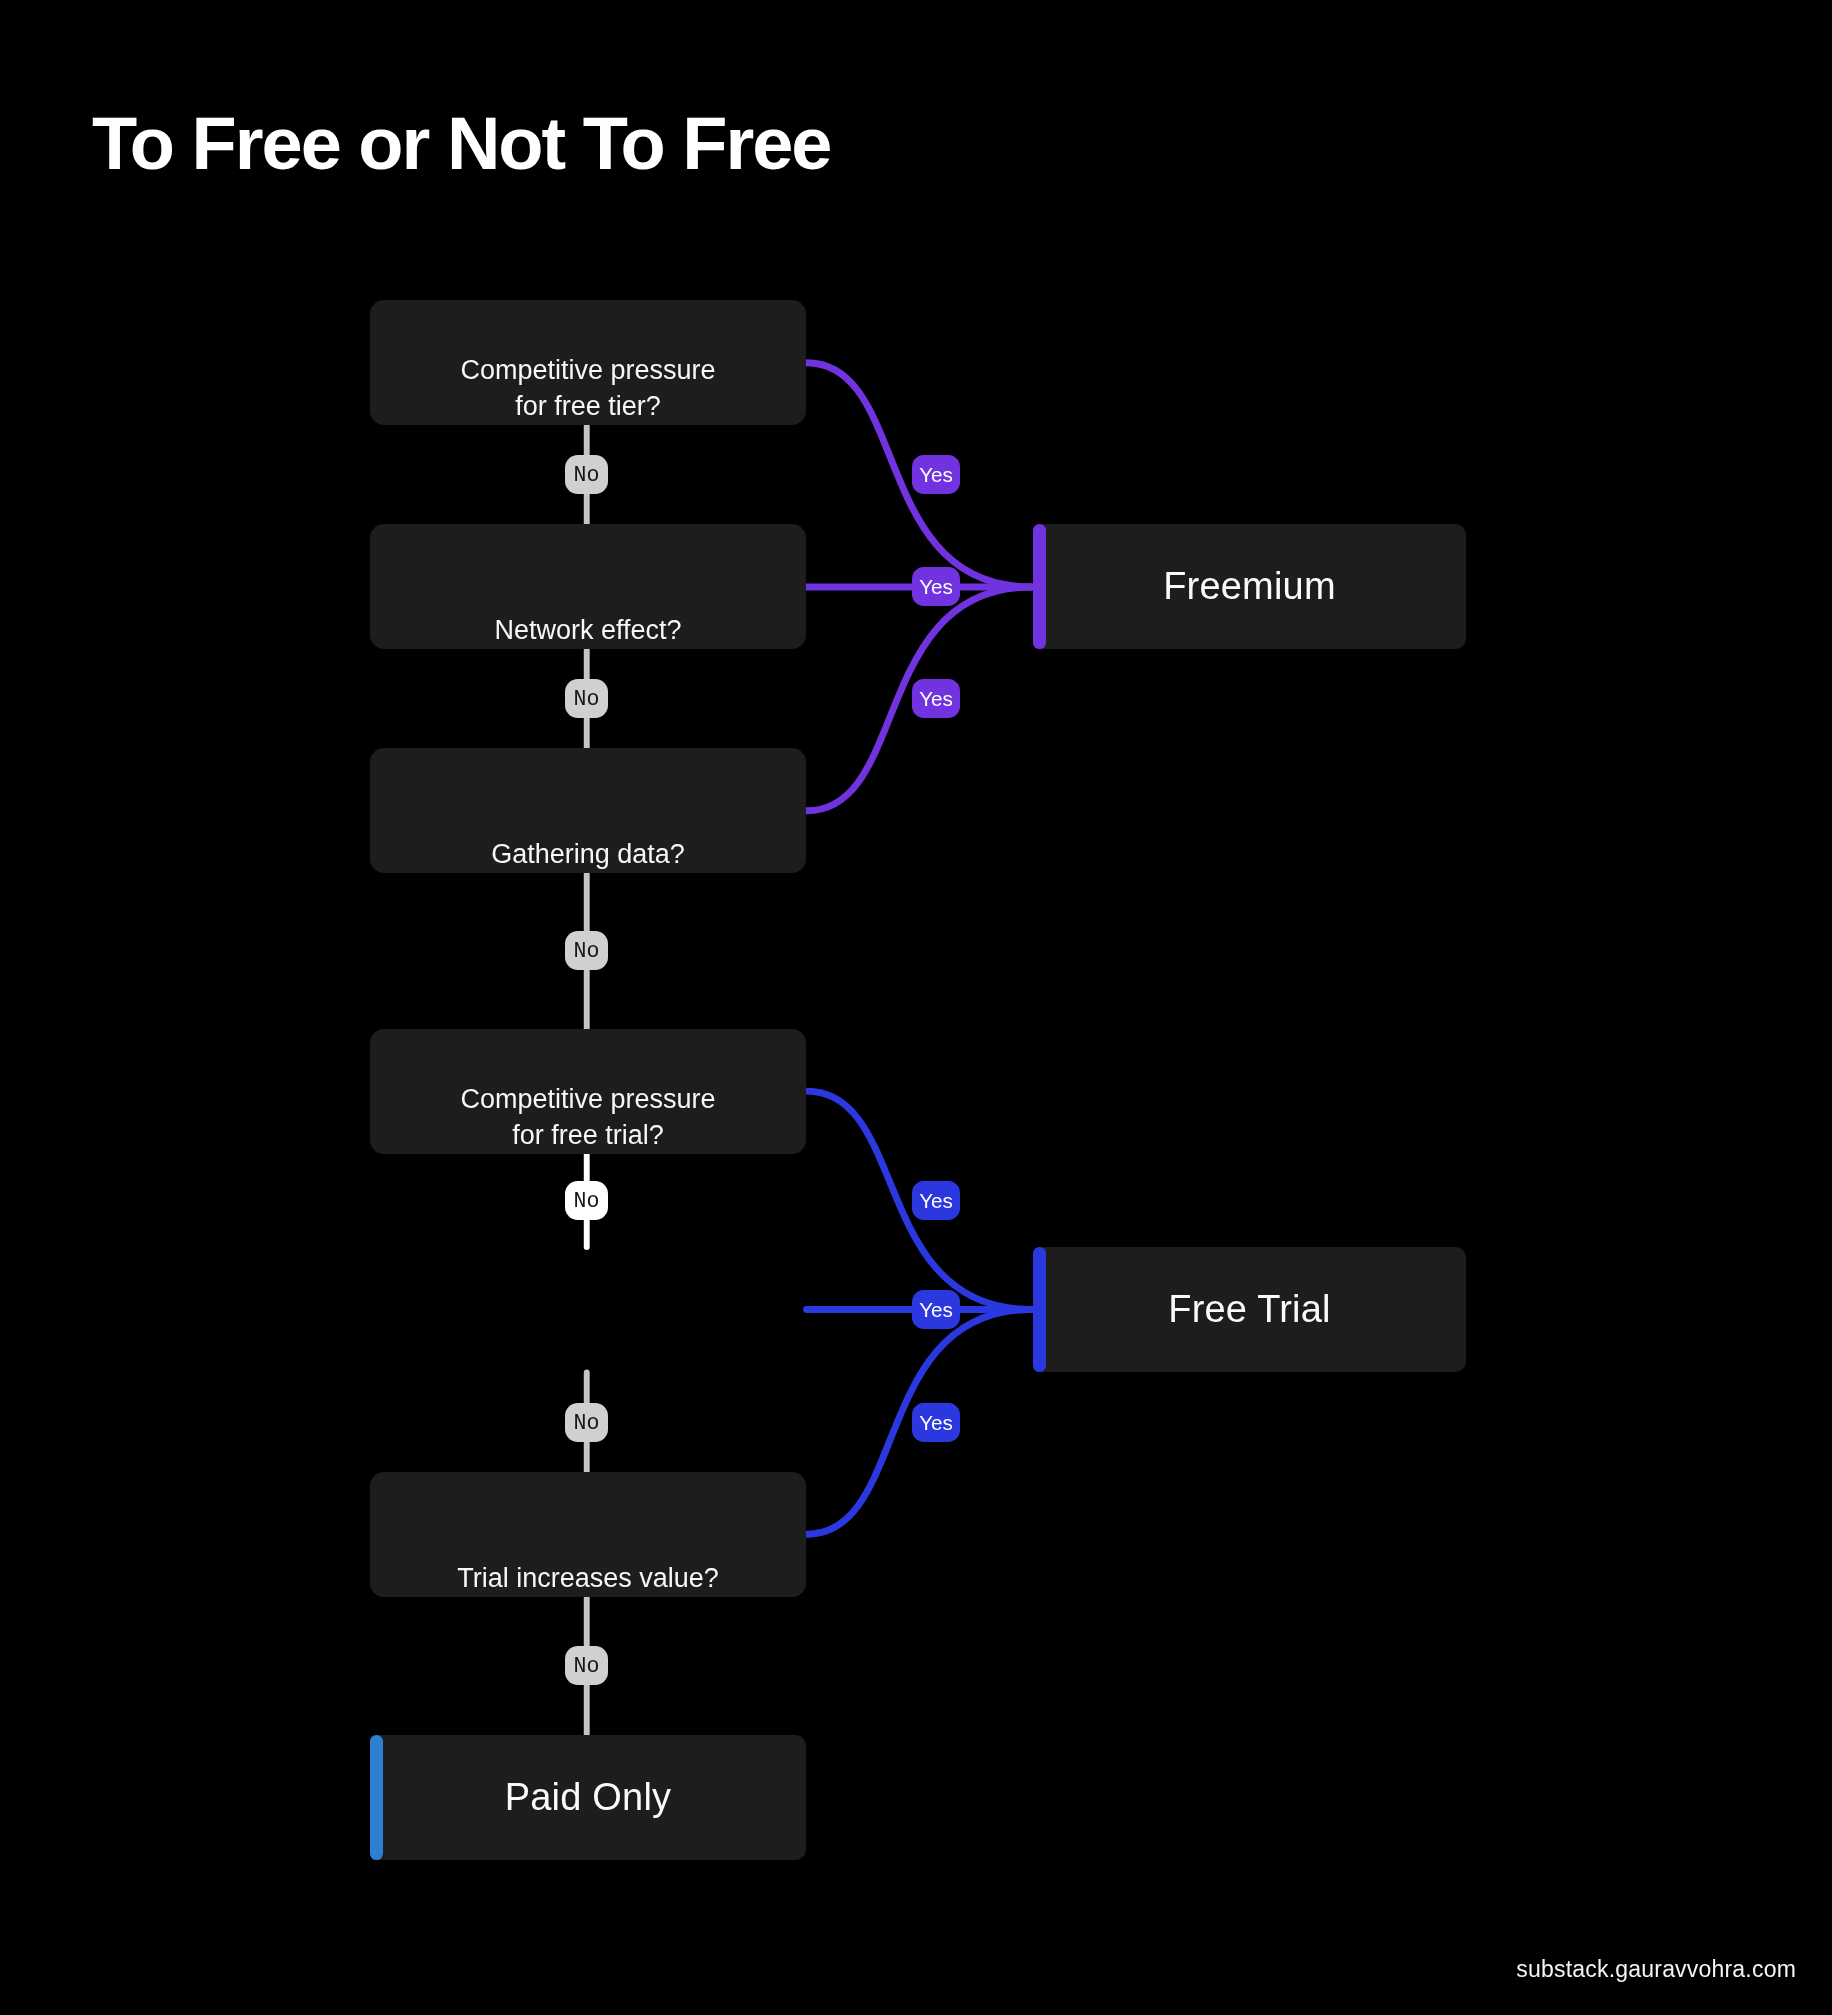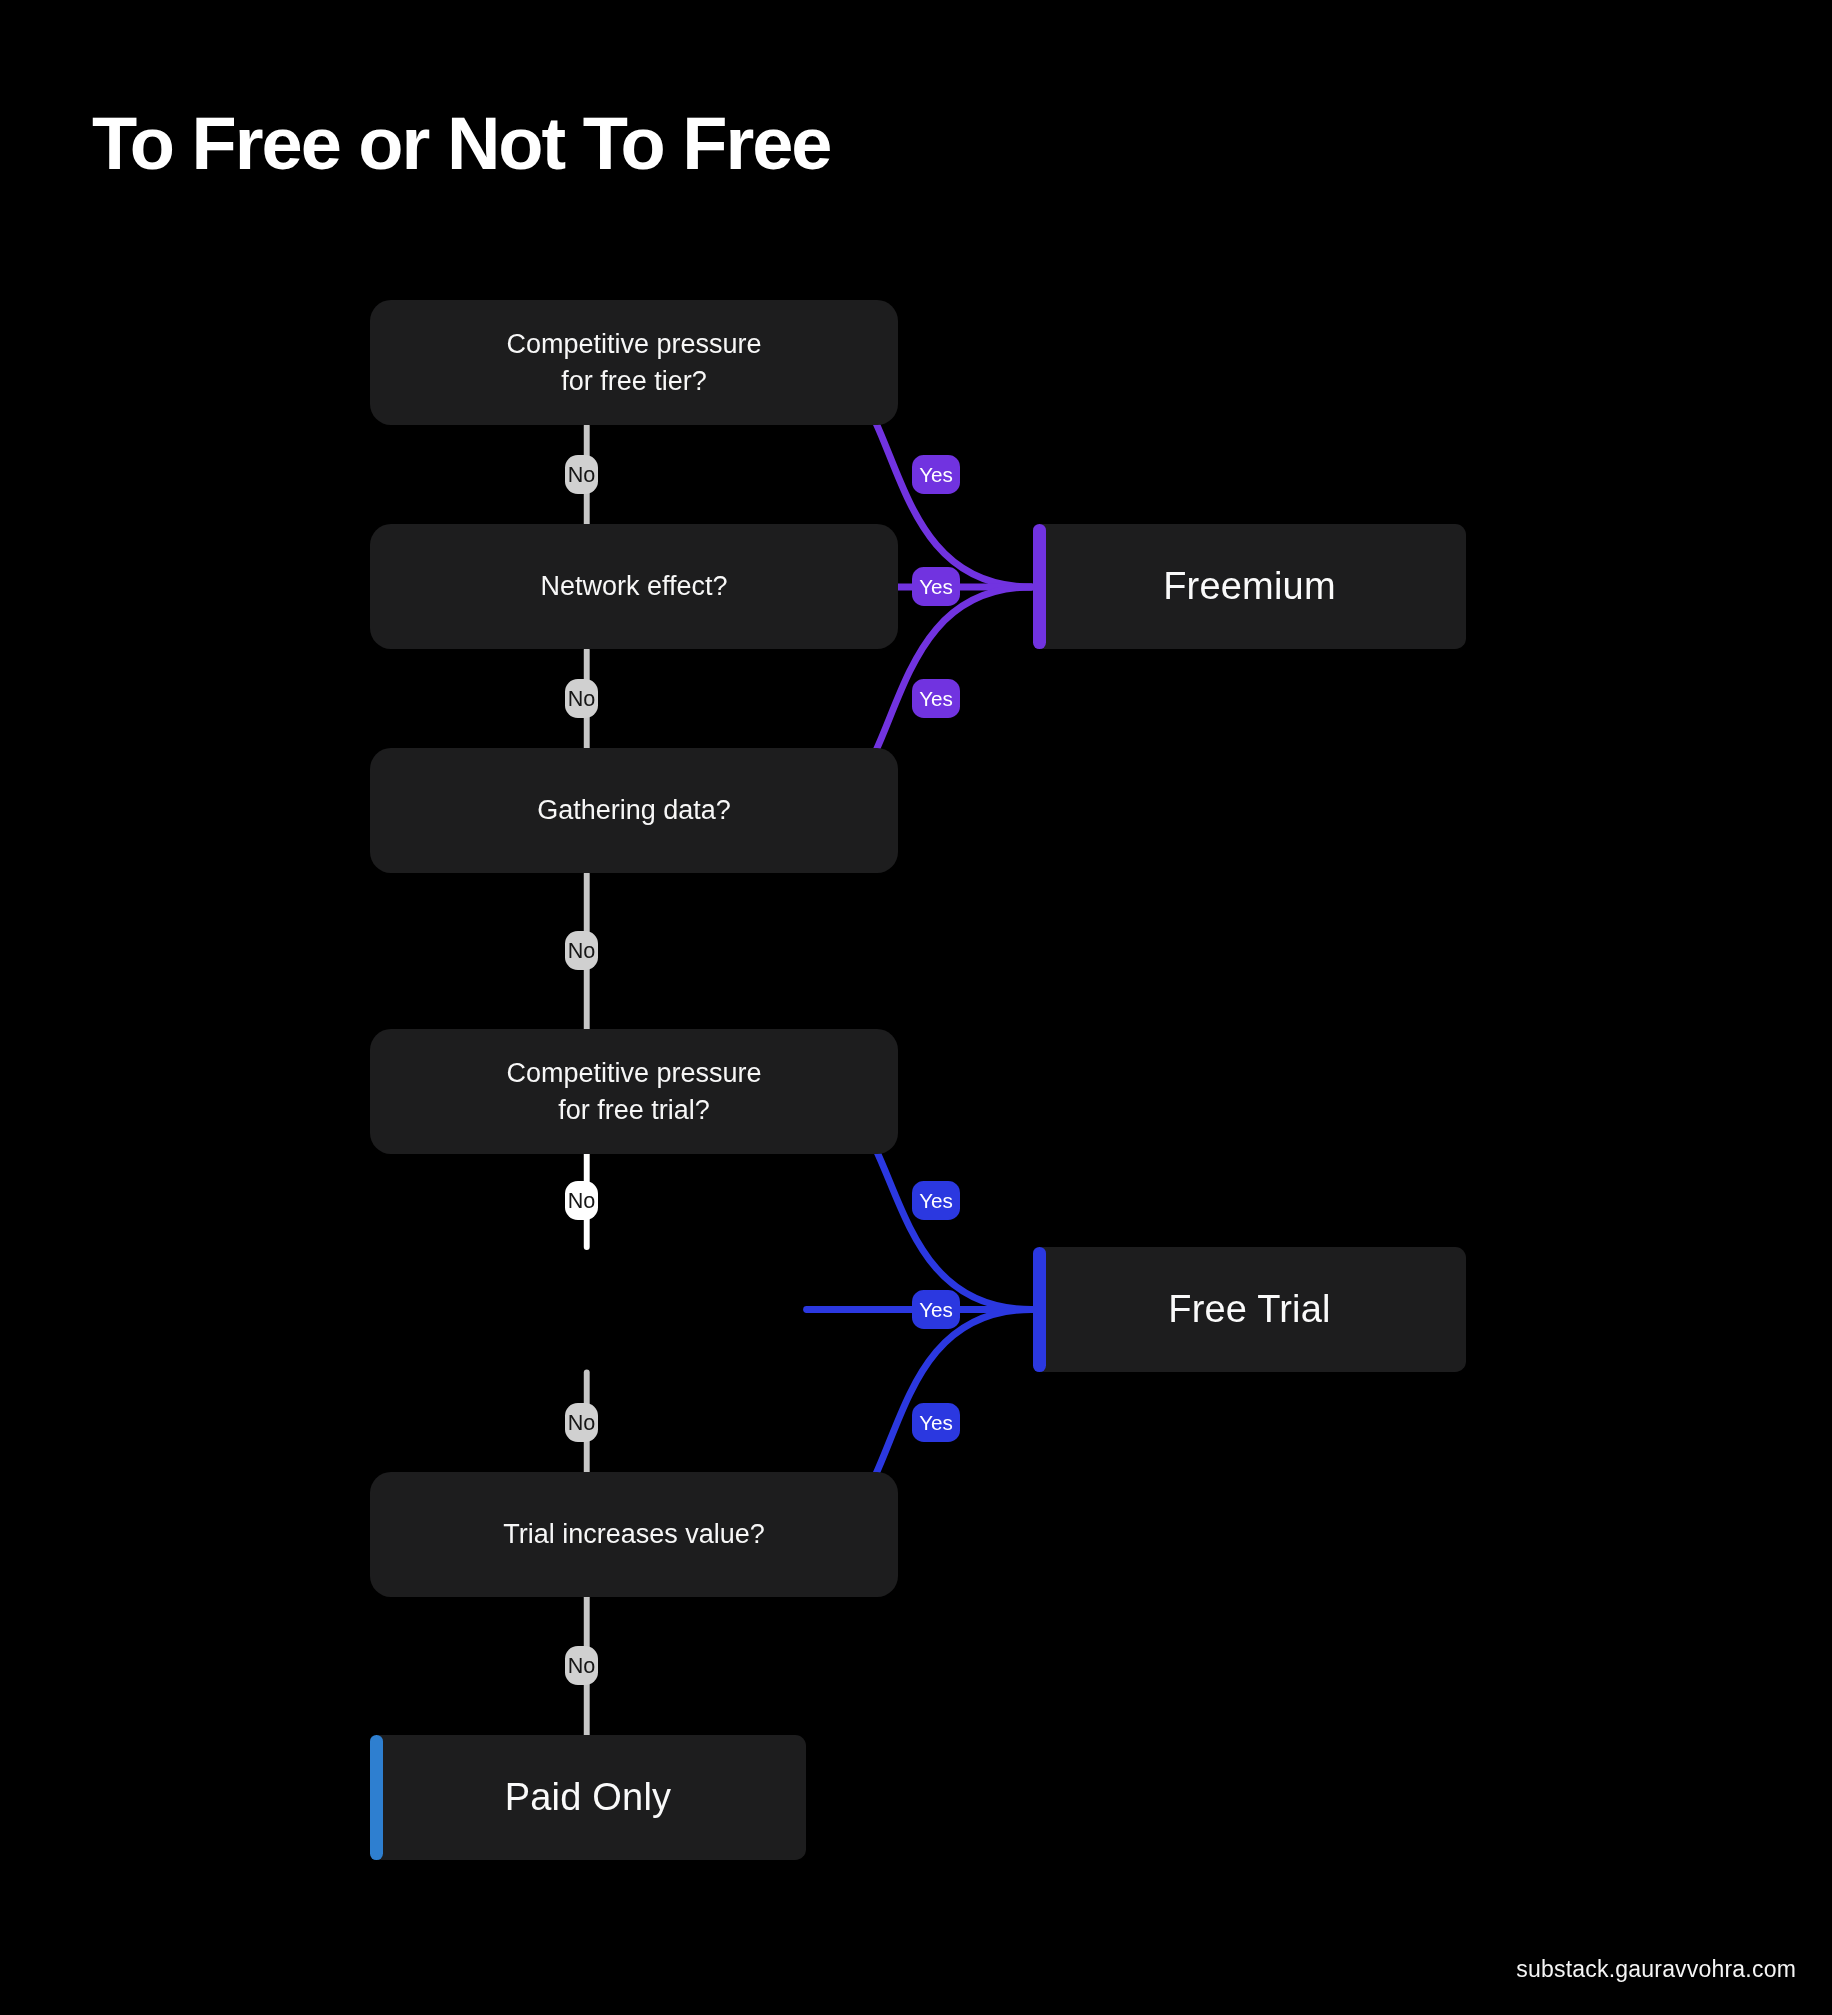--- a/index.html
+++ b/index.html
@@ -32,26 +32,26 @@
     position: absolute;
     left: 0; top: 0;
     width: 1832px;
     height: 2015px;
     z-index: 1;
   }
 
   .qbox {
     position: absolute;
     left: 370px;
-    width: 528px;
+    width: 436px;
     height: 125px;
     background: #1d1d1e;
-    border-radius: 21px;
+    border-radius: 14px;
     display: flex;
-    align-items: center;
+    align-items: flex-end;
     justify-content: center;
     z-index: 2;
   }
   .qbox .qlabel {
     font-size: 27px;
     line-height: 1.36;
     text-align: center;
     color: #f7f7f7;
     white-space: pre-line;
     font-weight: 400;
@@ -85,26 +85,27 @@
 
   .badge {
     position: absolute;
     display: flex;
     align-items: center;
     justify-content: center;
     z-index: 3;
     box-sizing: border-box;
   }
   .badge.no {
-    width: 33px;
+    width: 43px;
     height: 39px;
     border-radius: 12.8px;
     background: #d0d0d0;
     color: #161616;
     font-size: 21.6px;
+    font-family: Liberation Mono, monospace;
   }
   .badge.no.white { background: #ffffff; }
   .badge.yes {
     width: 48px;
     height: 39px;
     border-radius: 11.8px;
     color: #ffffff;
     font-size: 20.7px;
     margin-left: 16px;
   }

